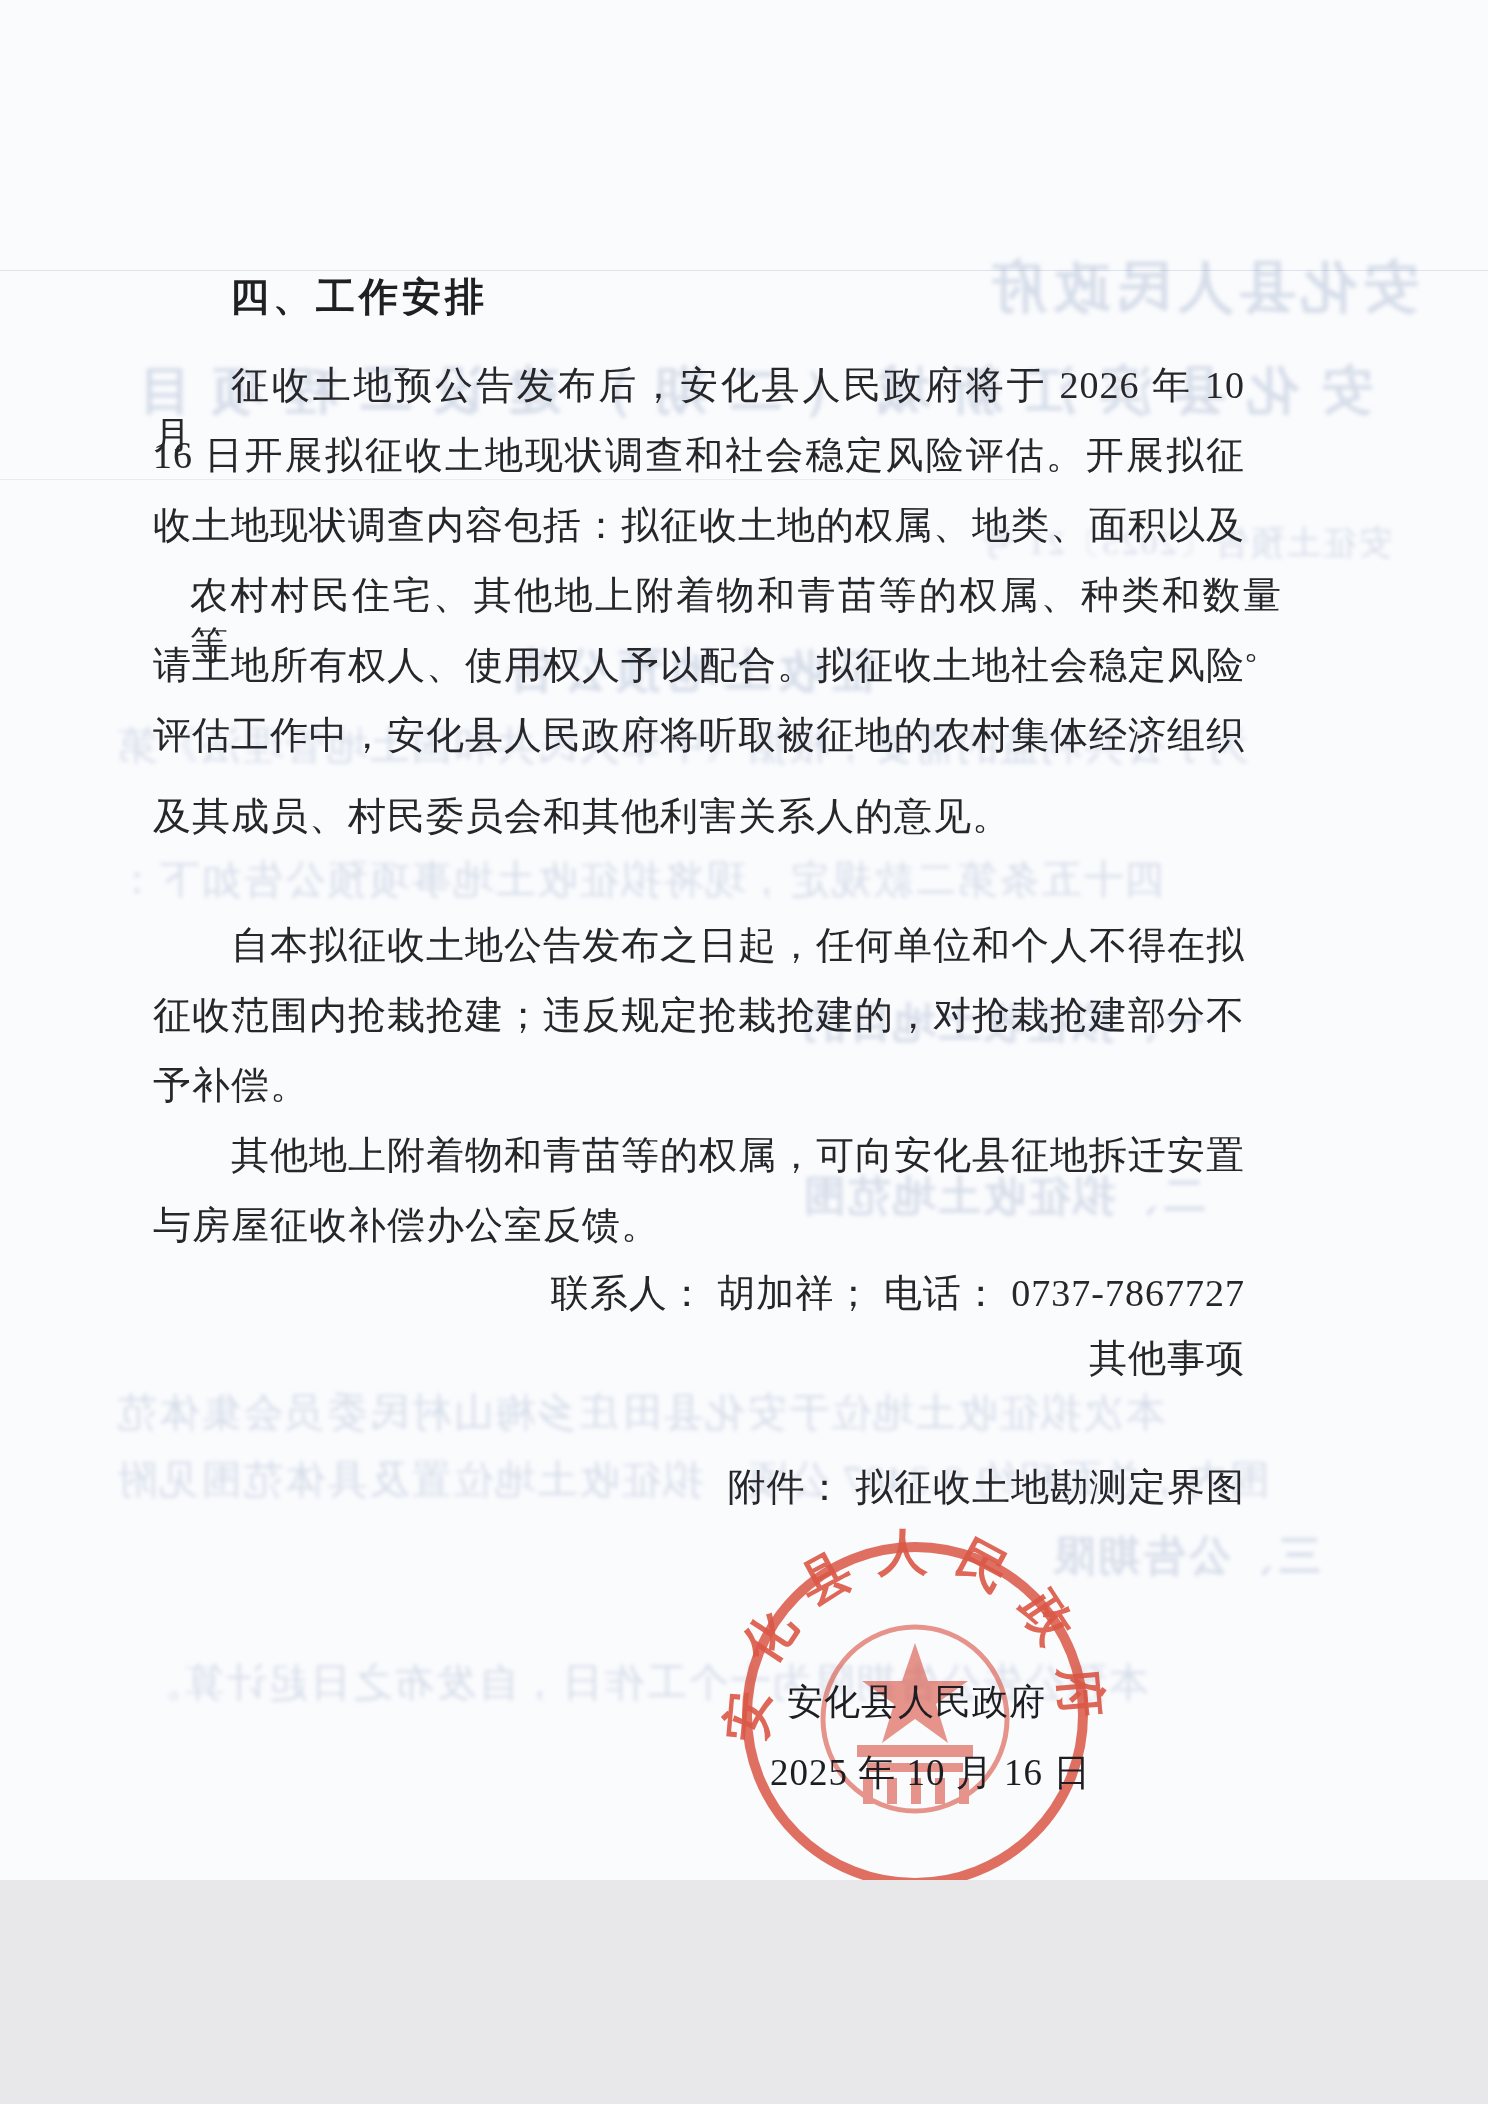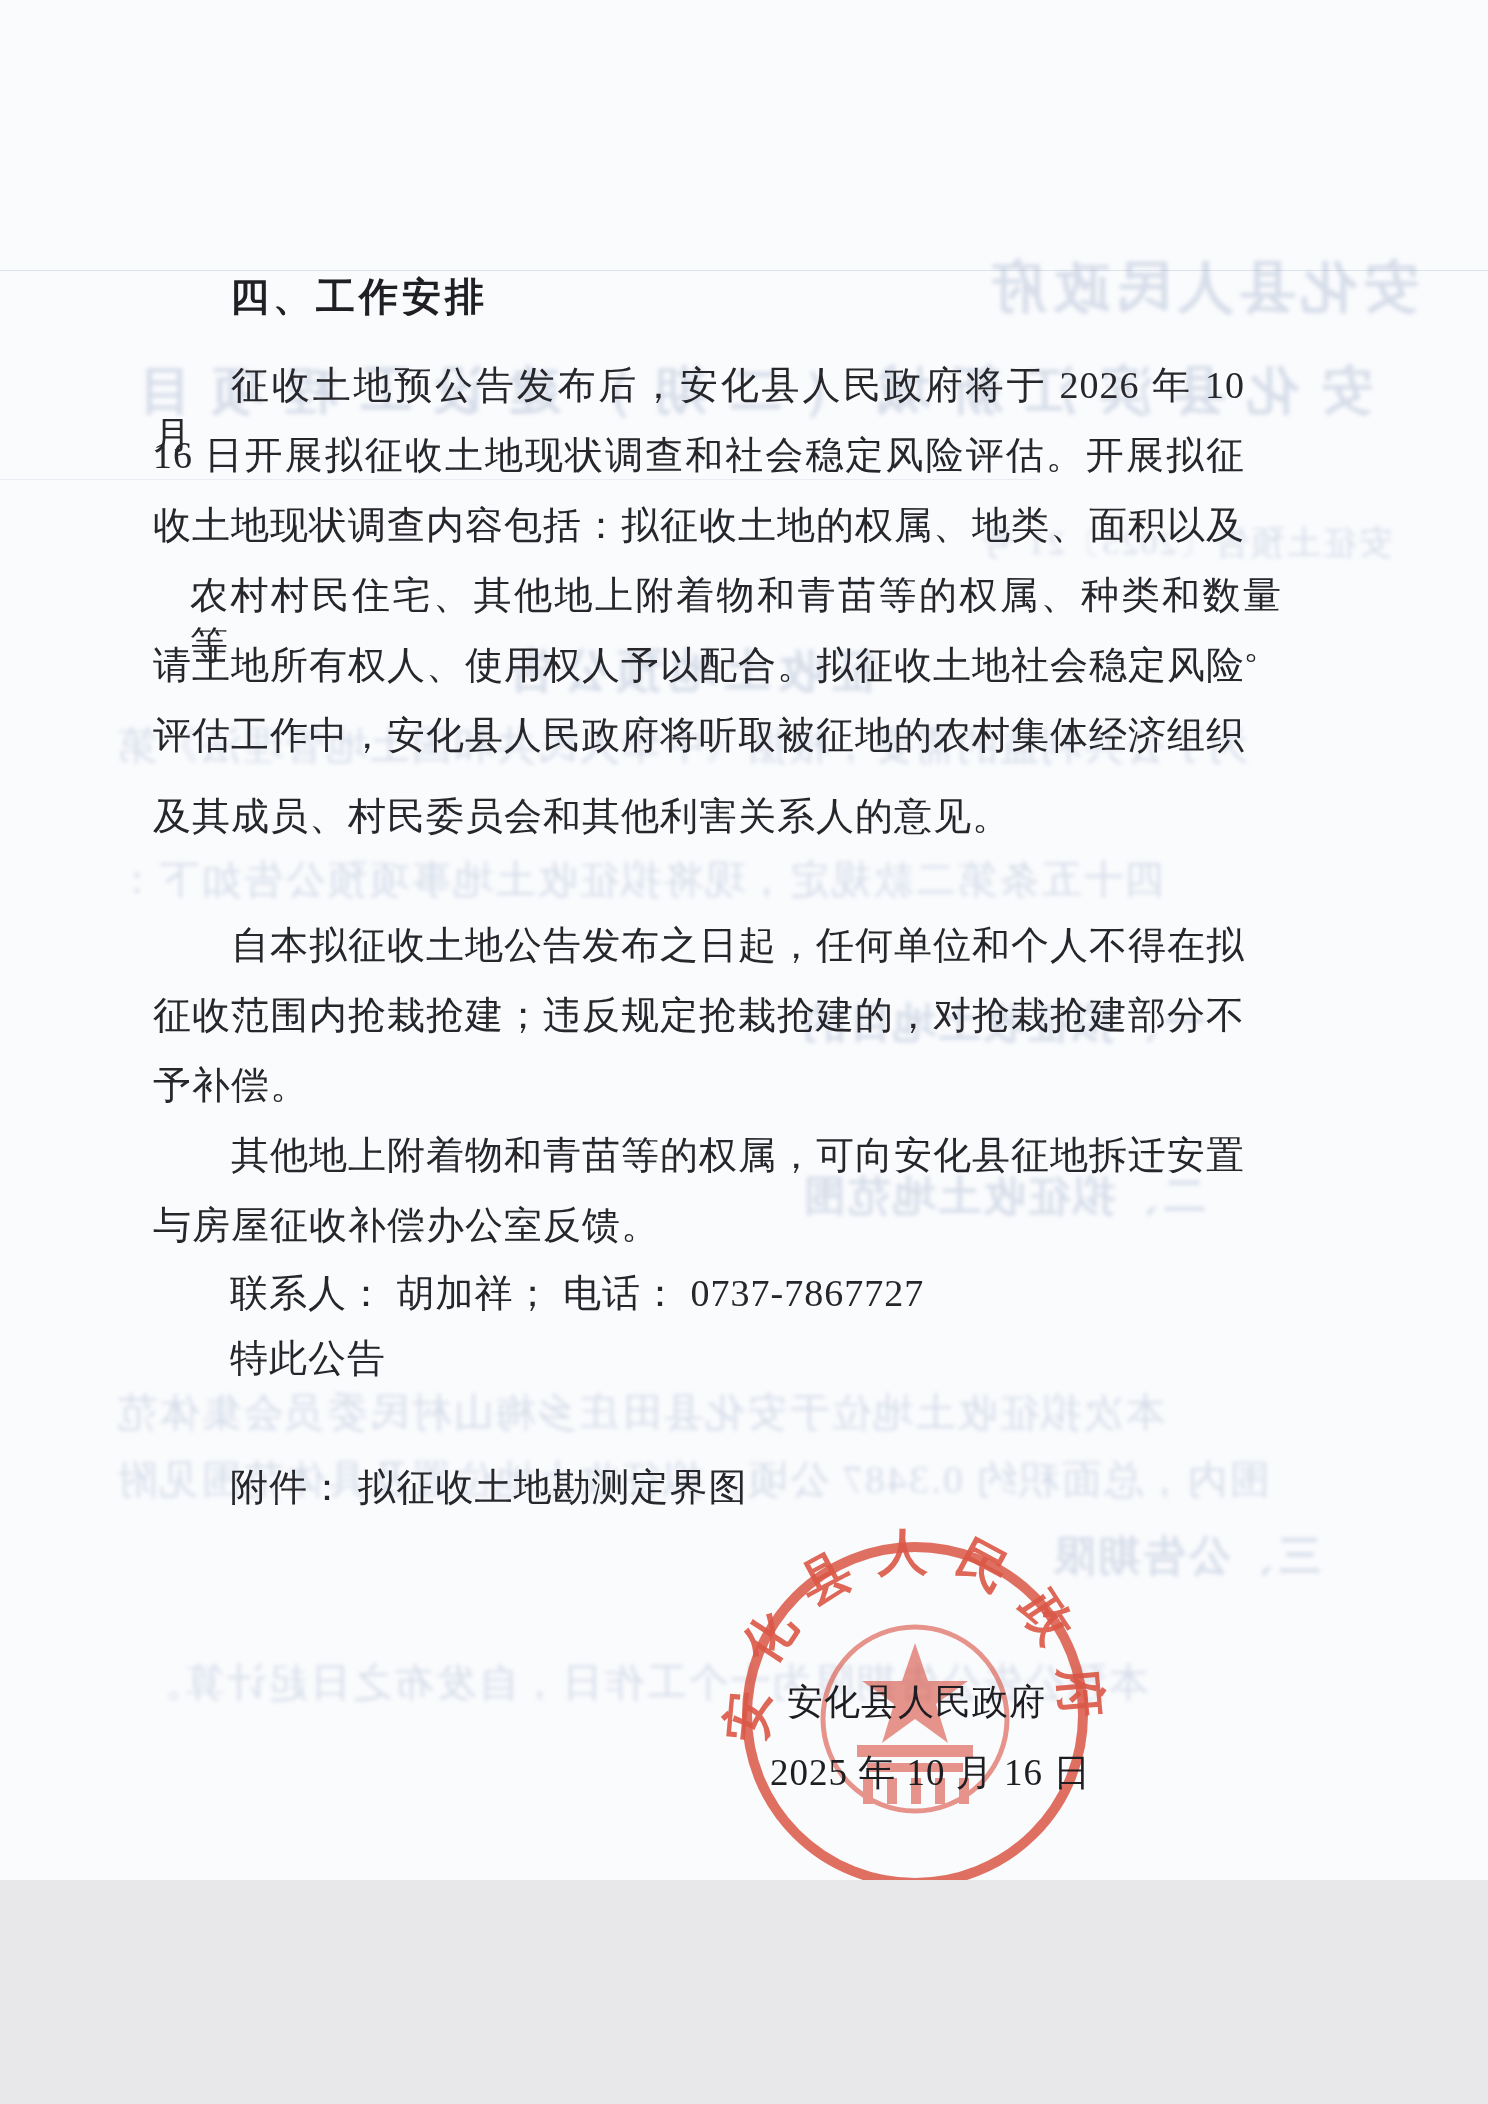--- a/index.html
+++ b/index.html
@@ -33,21 +33,21 @@
   }
   .hline{
     font-family:"Liberation Sans","DejaVu Sans",sans-serif;
     font-weight:bold;left:230px;width:1015px;font-size:39px;
     letter-spacing:4px;color:#202024;
   }
   .bline.full{
     text-align:justify;text-align-last:justify;white-space:normal;
   }
   .bline.ind{text-indent:78px;}
-  .bline.short{left:230px;width:1015px;}
+  .bline.short{left:230px;width:1015px;text-align:right;}
 
   
   .sig{
     position:absolute;z-index:5;white-space:nowrap;
     color:#1e1e22;
   }
   #issuer{left:787px;top:1678px;font-size:36px;letter-spacing:1px;}
   #issue-date{left:770px;top:1748px;font-size:37px;letter-spacing:1px;}
 
   #page-number{
@@ -90,21 +90,21 @@
   <div class="bline" style="top:780px;margin-top:11px;">及其成员、村民委员会和其他利害关系人的意见。</div>
 
   <div class="bline full ind" style="top:920px;">自本拟征收土地公告发布之日起，任何单位和个人不得在拟</div>
   <div class="bline full" style="top:990px;">征收范围内抢栽抢建；违反规定抢栽抢建的，对抢栽抢建部分不</div>
   <div class="bline" style="top:1060px;">予补偿。</div>
 
   <div class="bline full ind" style="top:1130px;">其他地上附着物和青苗等的权属，可向安化县征地拆迁安置</div>
   <div class="bline" style="top:1200px;">与房屋征收补偿办公室反馈。</div>
 
   <div class="bline short" style="top:1268px;">联系人： 胡加祥； 电话： 0737-7867727</div>
-  <div class="bline short" style="top:1333px;">特此公告</div>
+  <div class="bline short" style="top:1333px;">其他事项</div>
   <div class="bline short" style="top:1462px;">附件： 拟征收土地勘测定界图</div>
 
   <svg id="seal" width="400" height="400" viewBox="0 0 400 400">
     <g stroke="#d6402c" fill="#d6402c">
       <circle cx="200" cy="200" r="168" fill="none" stroke-width="10" opacity=".85"></circle>
       <path id="sealArc" d="M 56 246 A 150 150 0 1 1 344 246" fill="none" stroke="none"></path>
       <text font-size="50" letter-spacing="24" stroke="none" opacity=".9" font-family="Liberation Serif, DejaVu Serif, serif" font-weight="bold">
         <textPath href="#sealArc" startOffset="50%" text-anchor="middle">安化县人民政府</textPath>
       </text>
 

